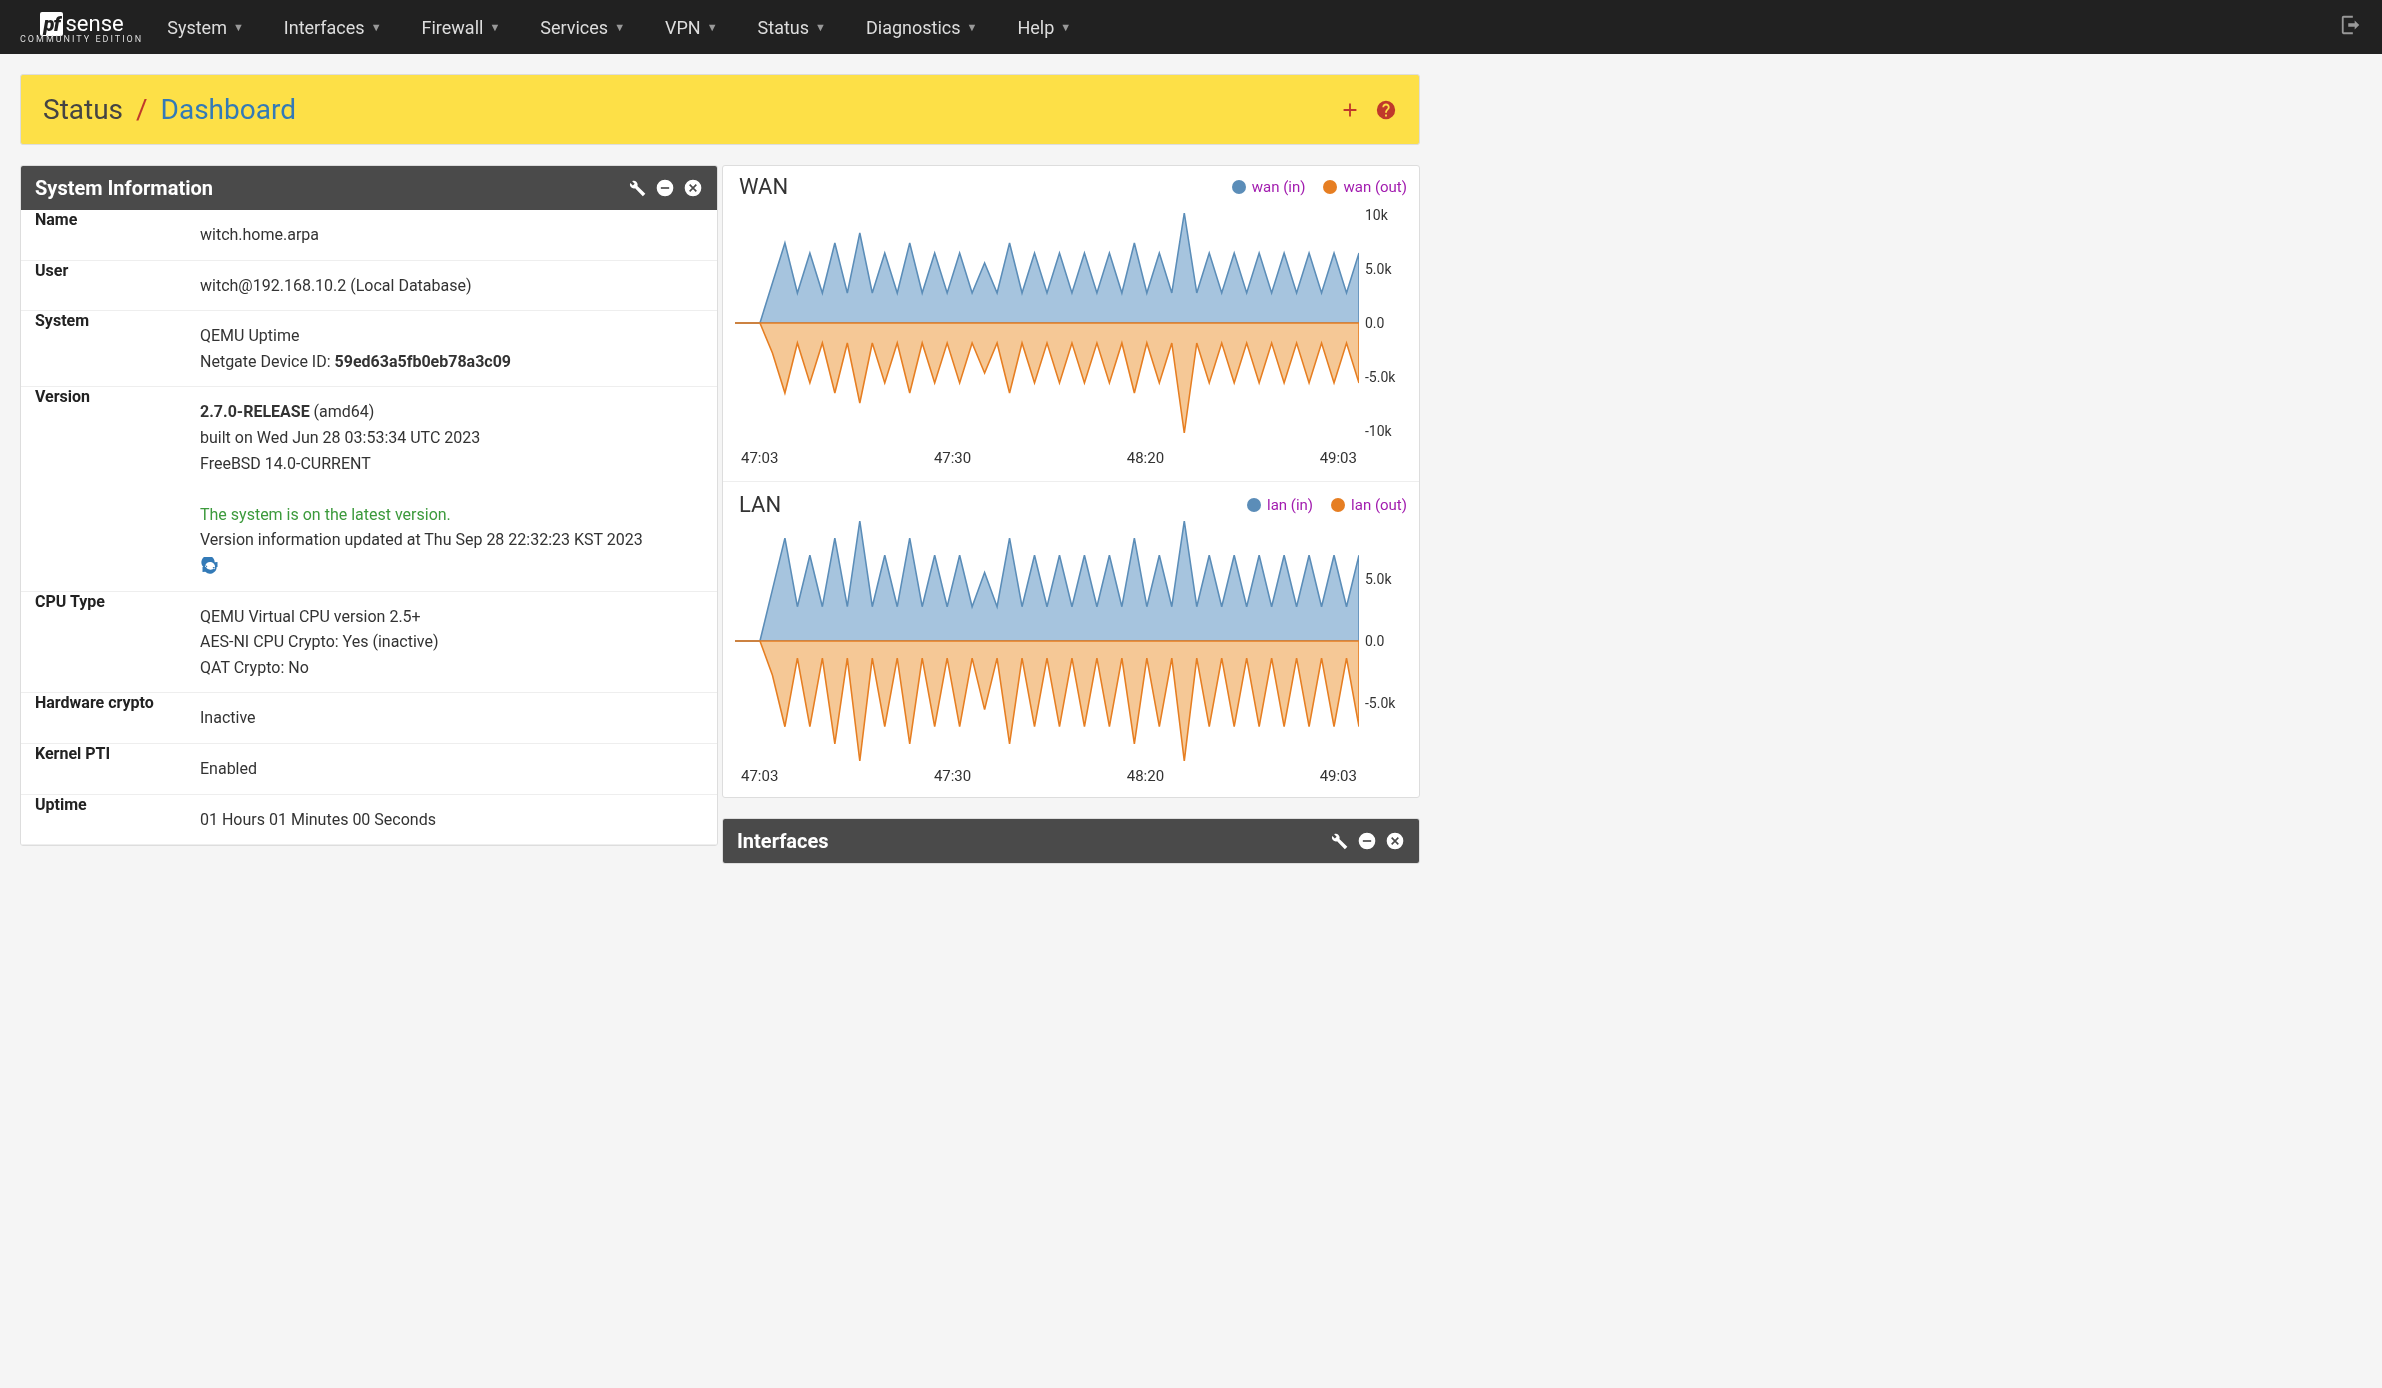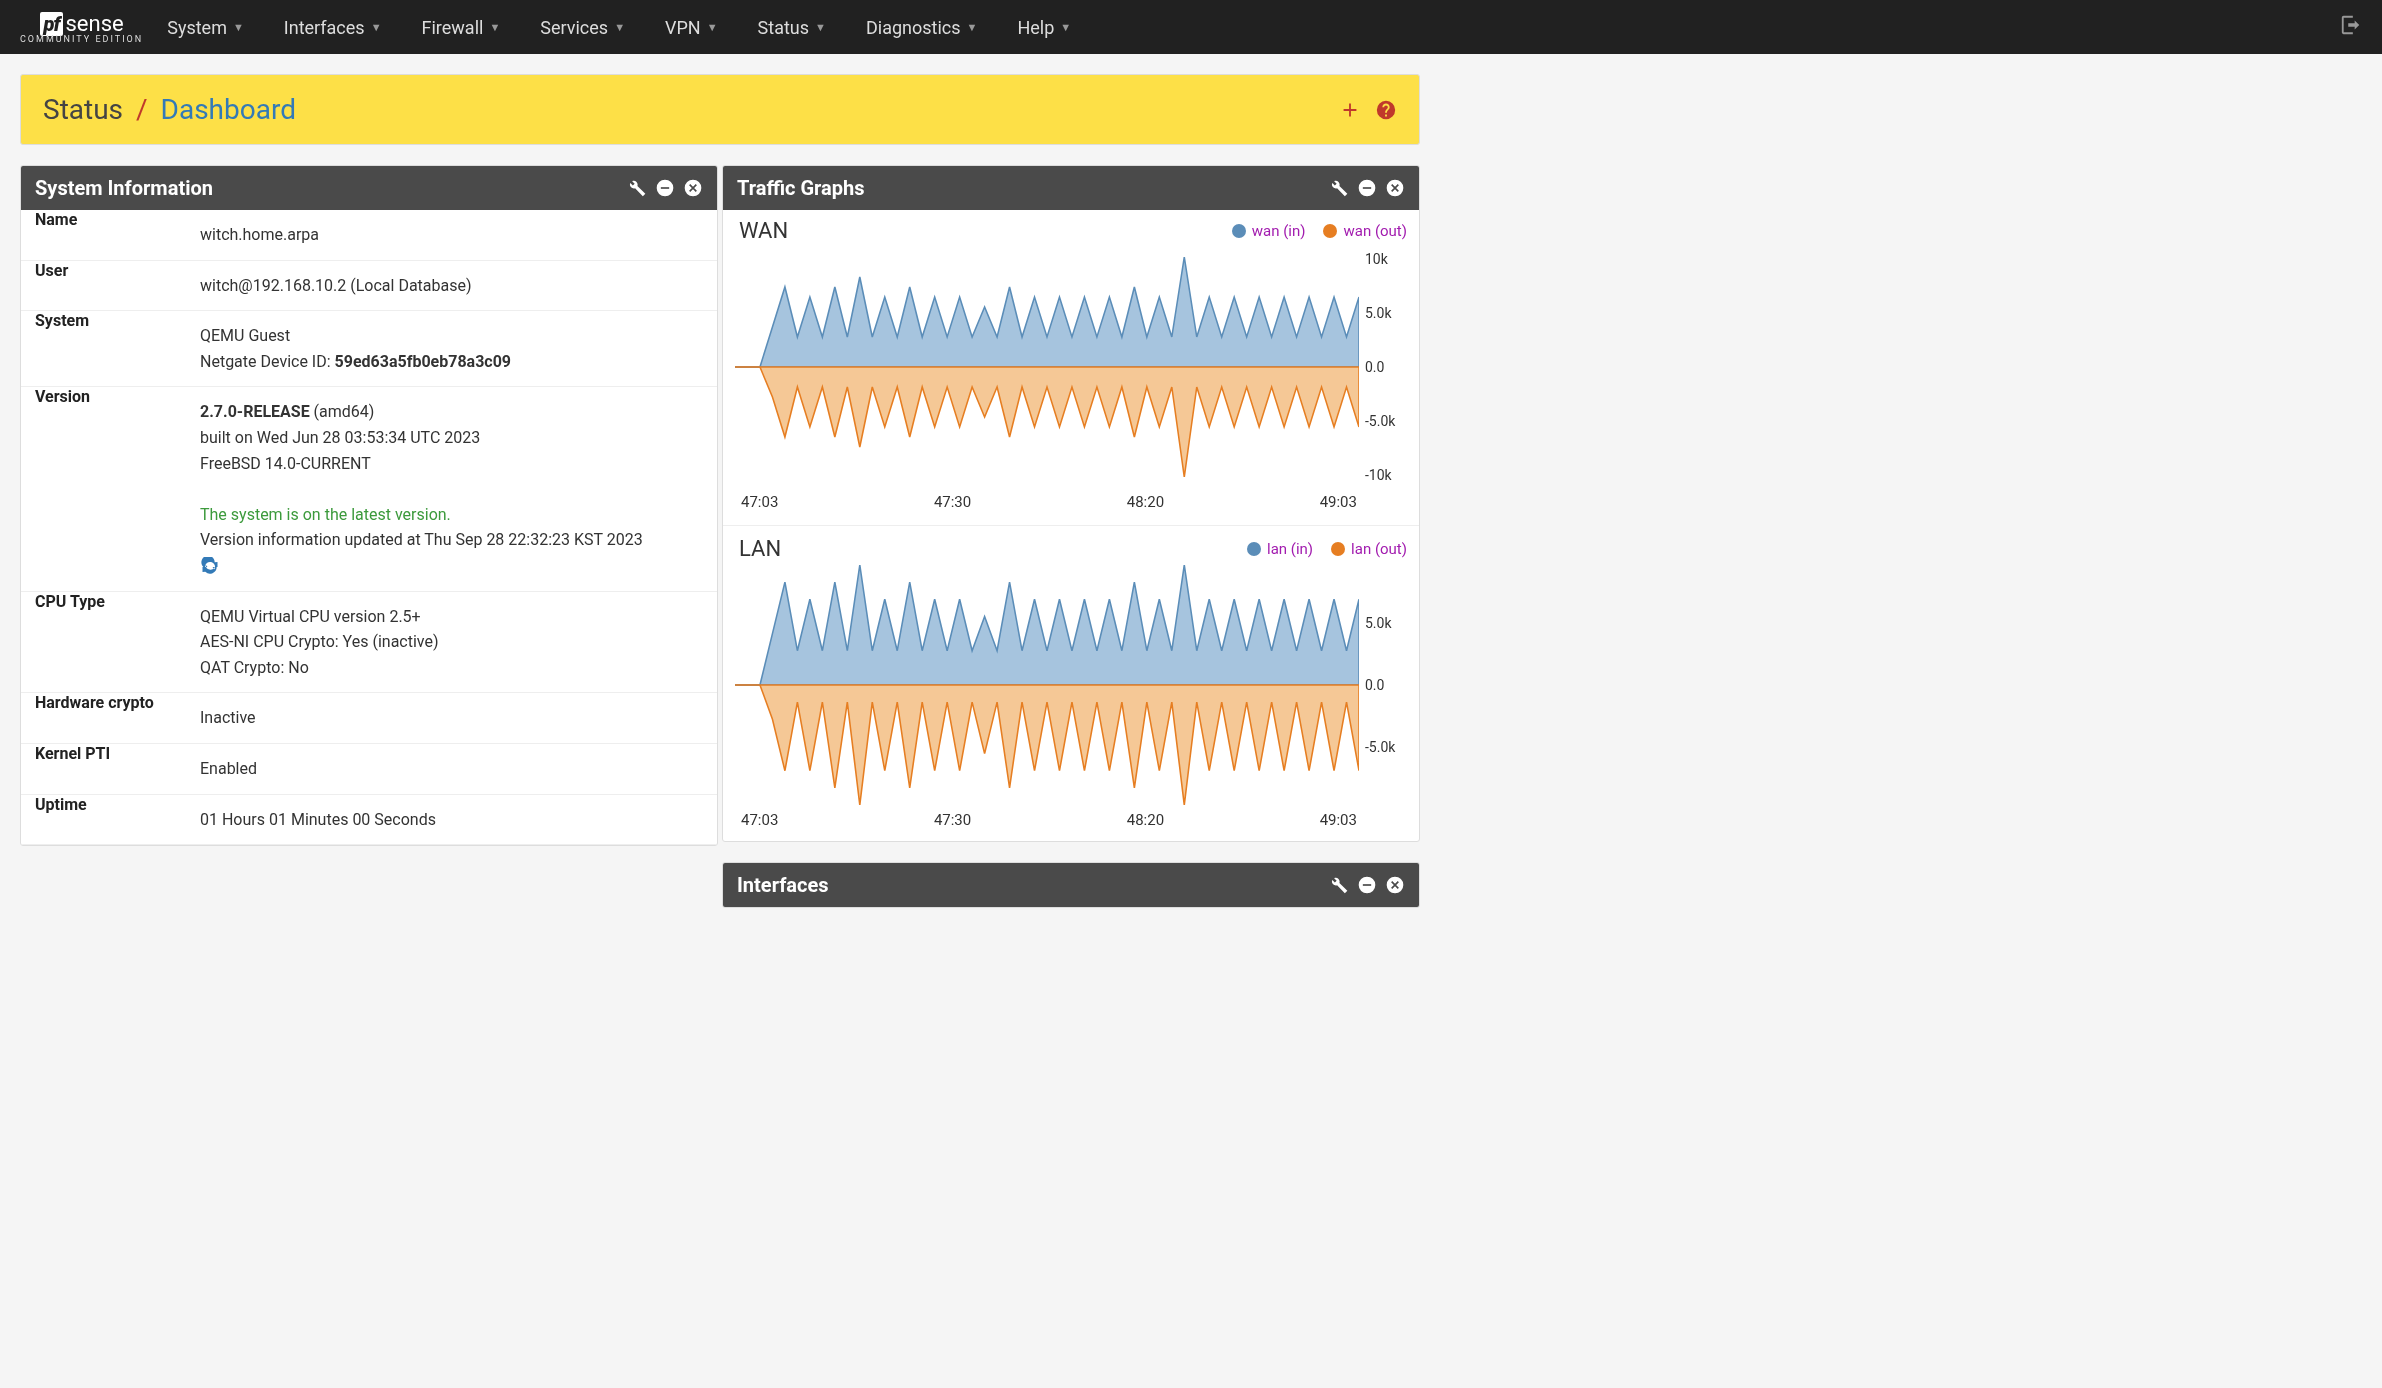--- a/index.html
+++ b/index.html
@@ -170,21 +170,21 @@
             <th>Name</th>
             <td>witch.home.arpa</td>
           </tr>
           <tr>
             <th>User</th>
             <td>witch@192.168.10.2 (Local Database)</td>
           </tr>
           <tr>
             <th>System</th>
             <td>
-              <span>QEMU Guest</span><br>
+              <span>QEMU Uptime</span><br>
               <span>Netgate Device ID: </span><b>59ed63a5fb0eb78a3c09</b>
             </td>
           </tr>
           <tr>
             <th>Version</th>
             <td>
               <b>2.7.0-RELEASE</b><span> (amd64)</span><br>
               <span>built on Wed Jun 28 03:53:34 UTC 2023</span><br>
               <span>FreeBSD 14.0-CURRENT</span><br><br>
               <span class="green-text">The system is on the latest version.</span><br>
@@ -214,36 +214,20 @@
             <th>Uptime</th>
             <td>01 Hours 01 Minutes 00 Seconds</td>
           </tr>
         </tbody>
           </table>
       </div>
     </div>
 
     <div class="col">
       <div class="panel">
-        <div class="panel-header">
-          <span class="panel-title">Traffic Graphs</span>
-          <div class="panel-controls">
-            <svg viewBox="0 0 24 24">
-                <path d="M22 19l-9.5-9.5c.6-1.6.2-3.5-1.1-4.8-1.4-1.4-3.5-1.7-5.2-.9l3 3L7 9 4 6c-.9 1.7-.5 3.8.9 5.2 1.3 1.3 3.2 1.7 4.8 1.1L19 22l3-3z"></path>
-              </svg>
-            <svg viewBox="0 0 24 24">
-                <circle cx="12" cy="12" r="10"></circle>
-                <rect x="7" y="11" width="10" height="2" fill="#4a4a4a"></rect>
-              </svg>
-            <svg viewBox="0 0 24 24">
-                <circle cx="12" cy="12" r="10"></circle>
-                <path d="M8 8l8 8M16 8l-8 8" stroke="#4a4a4a" stroke-width="2"></path>
-              </svg>
-          </div>
-        </div>
 
         <div class="graph-block">
           <div class="graph-head">
             <span class="graph-name">WAN</span>
             <div class="legend">
               <span class="leg-item">
                   <span class="leg-dot dot-in"></span>
                   <span>wan (in)</span>
                 </span>
               <span class="leg-item">

